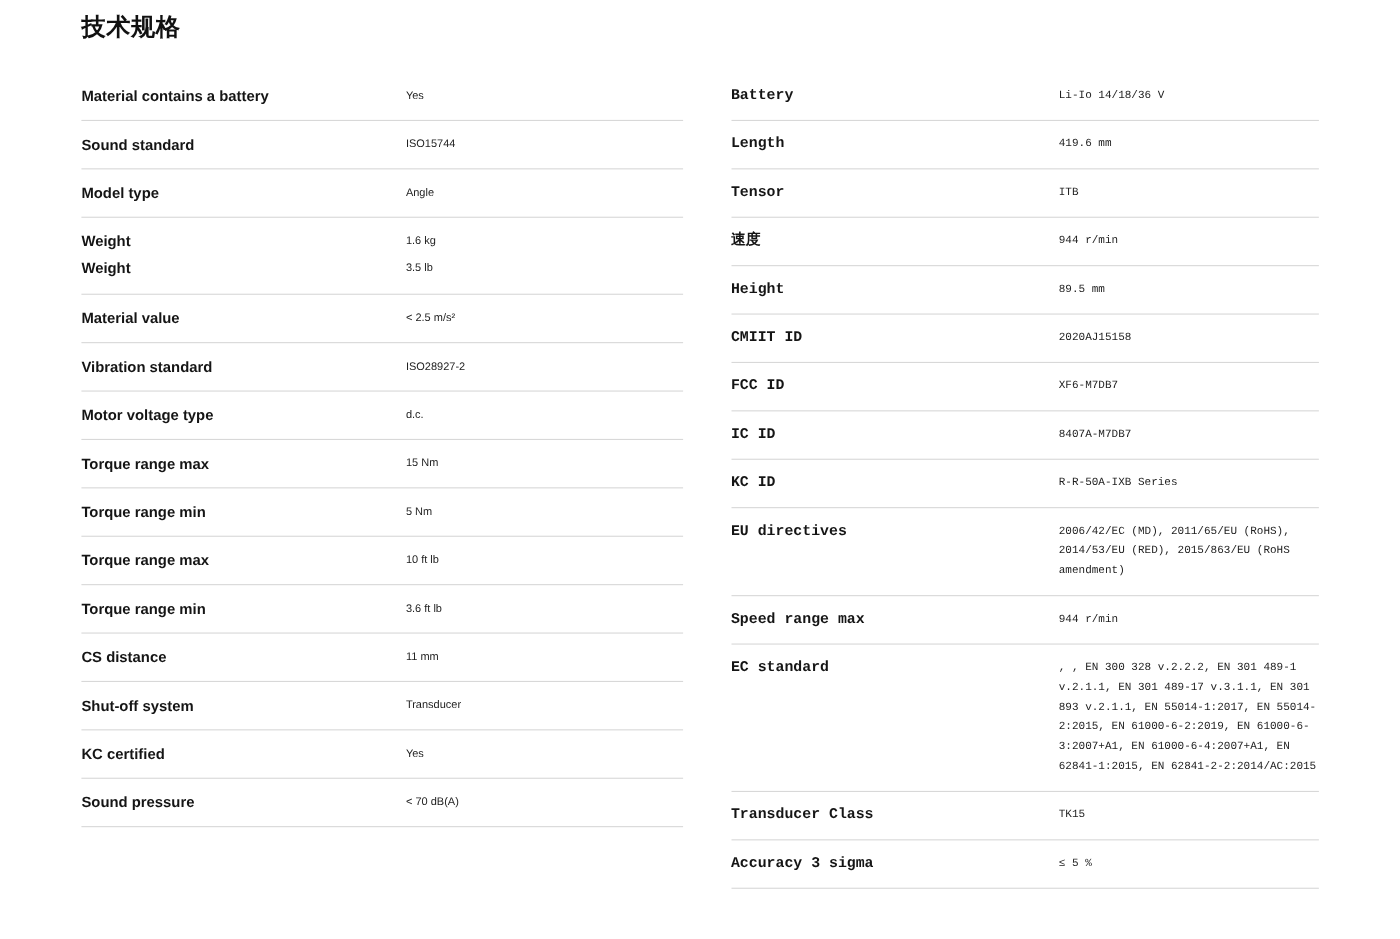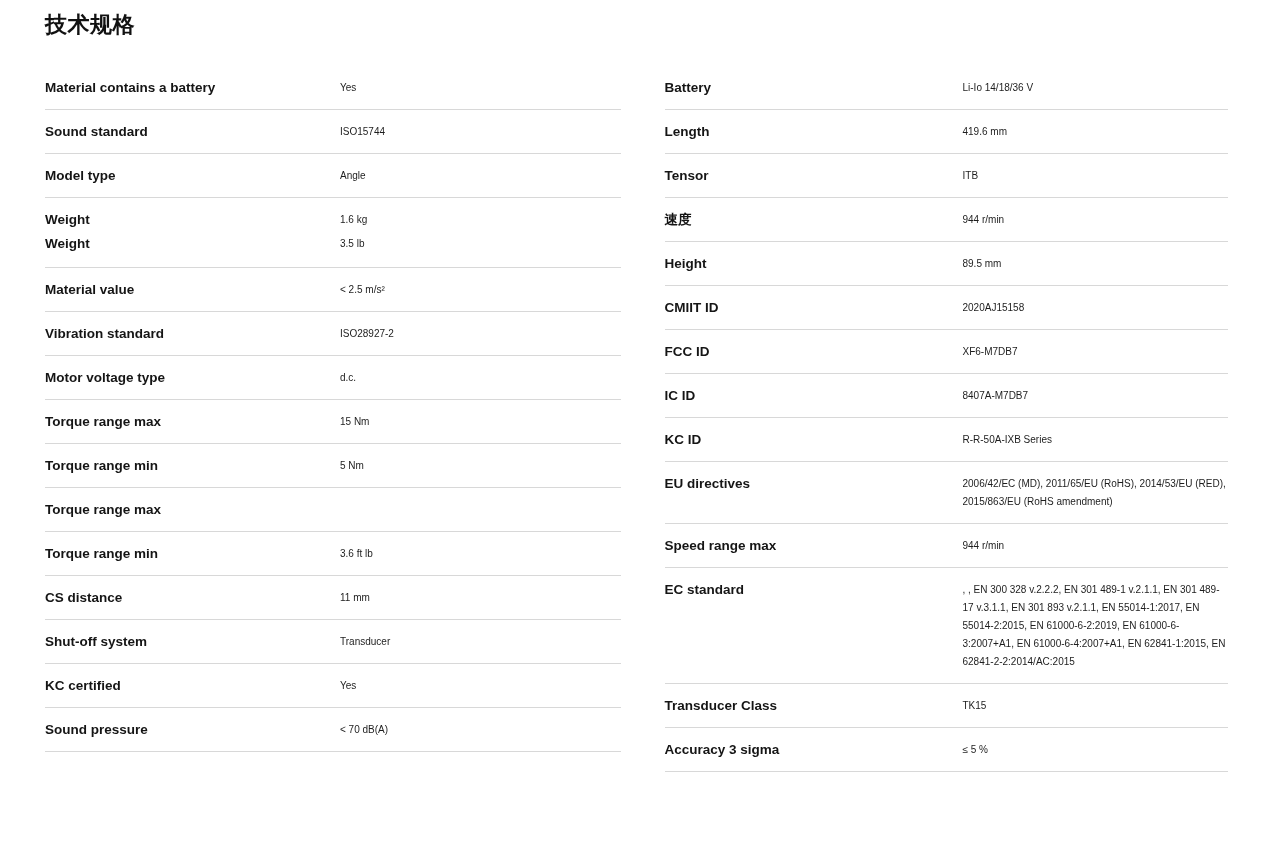--- a/index.html
+++ b/index.html
@@ -12,21 +12,21 @@
     height: 854px;
     font-family: "Liberation Sans", sans-serif;
     color: #1a1a1a;
     overflow: hidden;
   }
   .page {
     position: relative;
     width: 1273px;
     height: 854px;
     box-sizing: border-box;
-    padding: 0 33px;
+    padding: 0 62px;
   }
   .page-title {
     font-size: 22px;
     font-weight: bold;
     color: #111111;
     margin: 0;
     padding: 10px 0 0 12px;
     letter-spacing: 0.5px;
   }
   .spec-columns {
@@ -37,20 +37,21 @@
   }
   .spec-col {
     width: 50%;
     box-sizing: border-box;
   }
   .spec-col.left {
     padding-right: 16px;
   }
   .spec-col.right {
     padding-left: 28px;
+    font-family: Liberation Mono, monospace;
   }
   .spec-row {
     display: flex;
     align-items: flex-start;
     border-bottom: 1px solid #d8d8d8;
     min-height: 35px;
     padding: 13px 0 12px 0;
     box-sizing: border-box;
     gap: 40px;
   }
@@ -123,20 +124,21 @@
         <div class="spec-row">
           <div class="spec-label">Torque range max</div>
           <div class="spec-value">15 Nm</div>
         </div>
         <div class="spec-row">
           <div class="spec-label">Torque range min</div>
           <div class="spec-value">5 Nm</div>
         </div>
         <div class="spec-row">
           <div class="spec-label">Torque range max</div>
+          <div class="spec-value">10 ft lb</div>
         </div>
         <div class="spec-row">
           <div class="spec-label">Torque range min</div>
           <div class="spec-value">3.6 ft lb</div>
         </div>
         <div class="spec-row">
           <div class="spec-label">CS distance</div>
           <div class="spec-value">11 mm</div>
         </div>
         <div class="spec-row">

